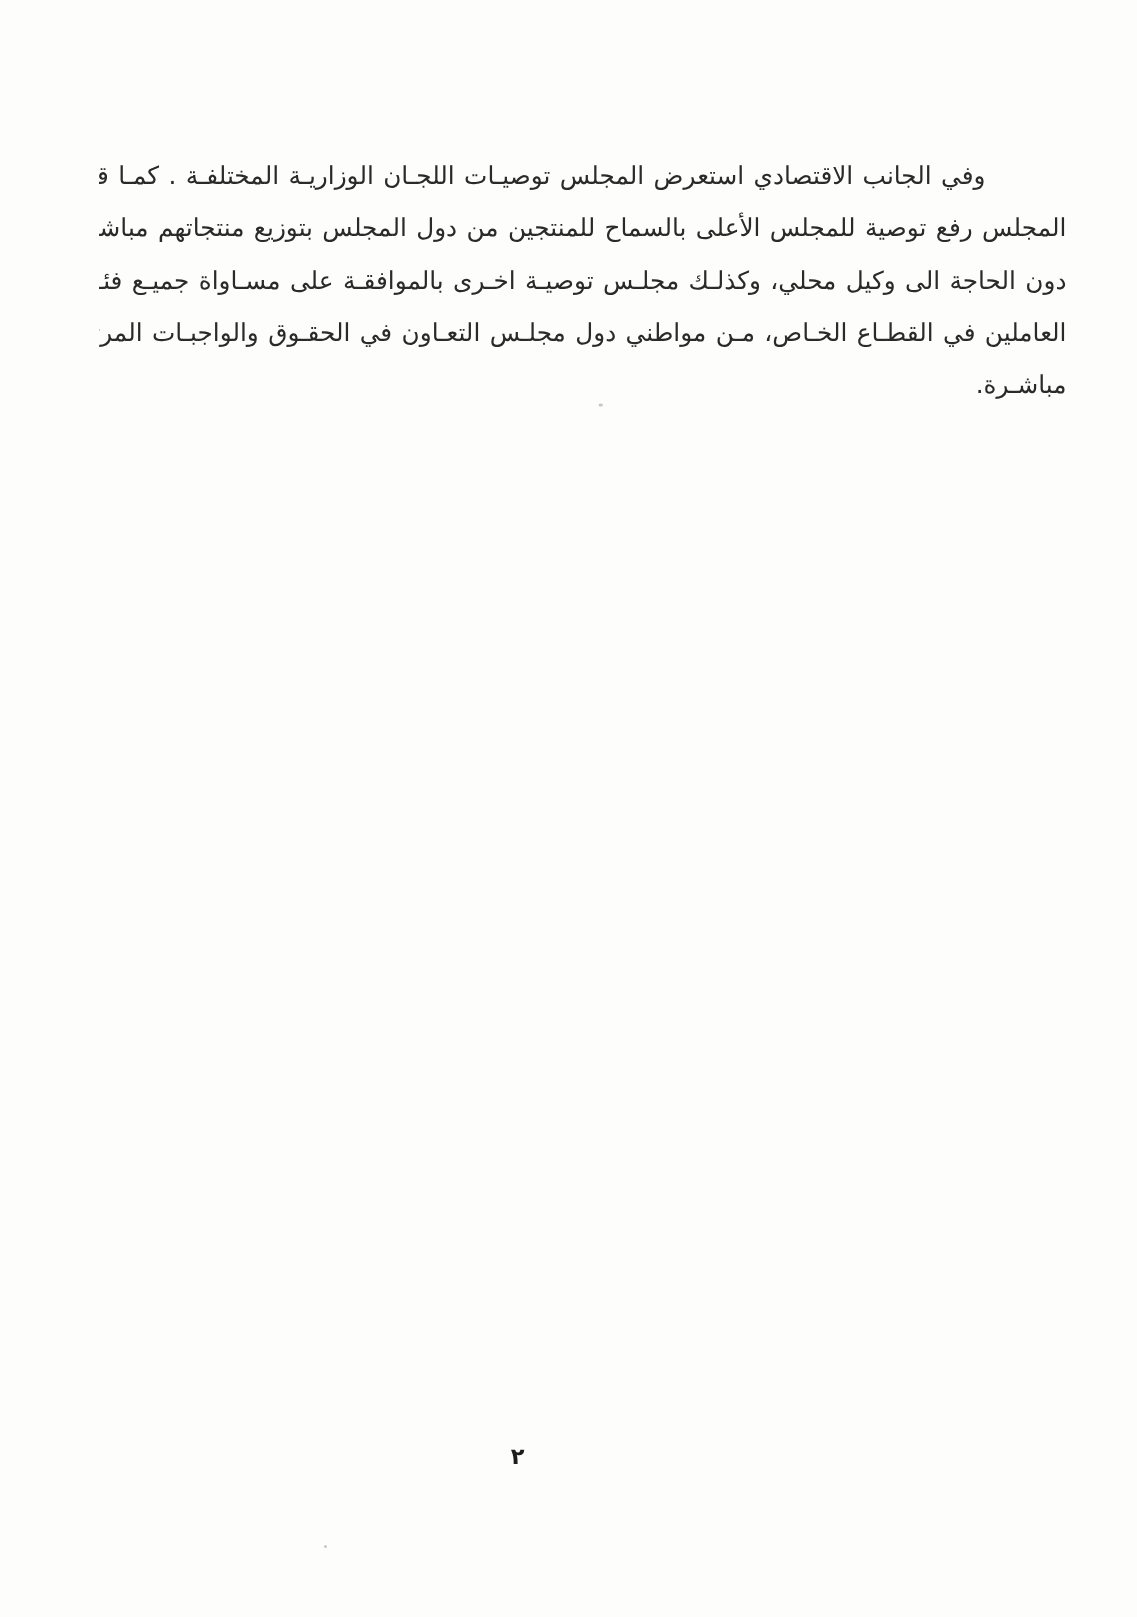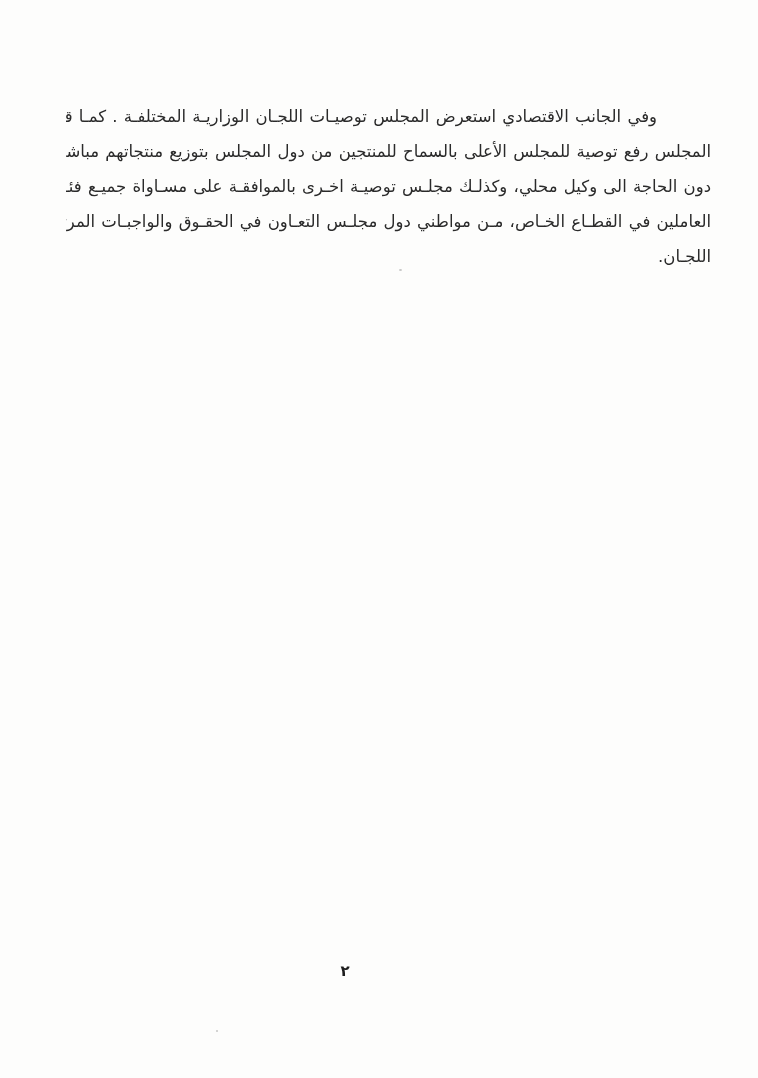--- a/index.html
+++ b/index.html
@@ -75,21 +75,21 @@
 </head>
 <body>
 
 <div class="page">
 
   <div class="paragraph">
     <div class="line first">وفي الجانب الاقتصادي استعرض المجلس  توصيـات اللجـان الوزاريـة المختلفـة . كمـا قرر</div>
     <div class="line">المجلس رفع توصية للمجلس الأعلى بالسماح للمنتجين من دول المجلس بتوزيع منتجاتهم مباشـرة</div>
     <div class="line">دون الحاجة الى وكيل محلي، وكذلـك مجلـس توصيـة اخـرى بالموافقـة على مسـاواة جميـع فئـات</div>
     <div class="line">العاملين في القطـاع الخـاص، مـن مواطني دول مجلـس التعـاون في الحقـوق والواجبـات المرتبطـة</div>
-    <div class="line last">اللجـان.</div>
+    <div class="line last">مباشـرة.</div>
   </div>
 
   <div class="page-number">٢</div>
 
   <div class="artifact-dot a1"></div>
   <div class="artifact-dot a2"></div>
 
 </div>
 
 </body></html>

